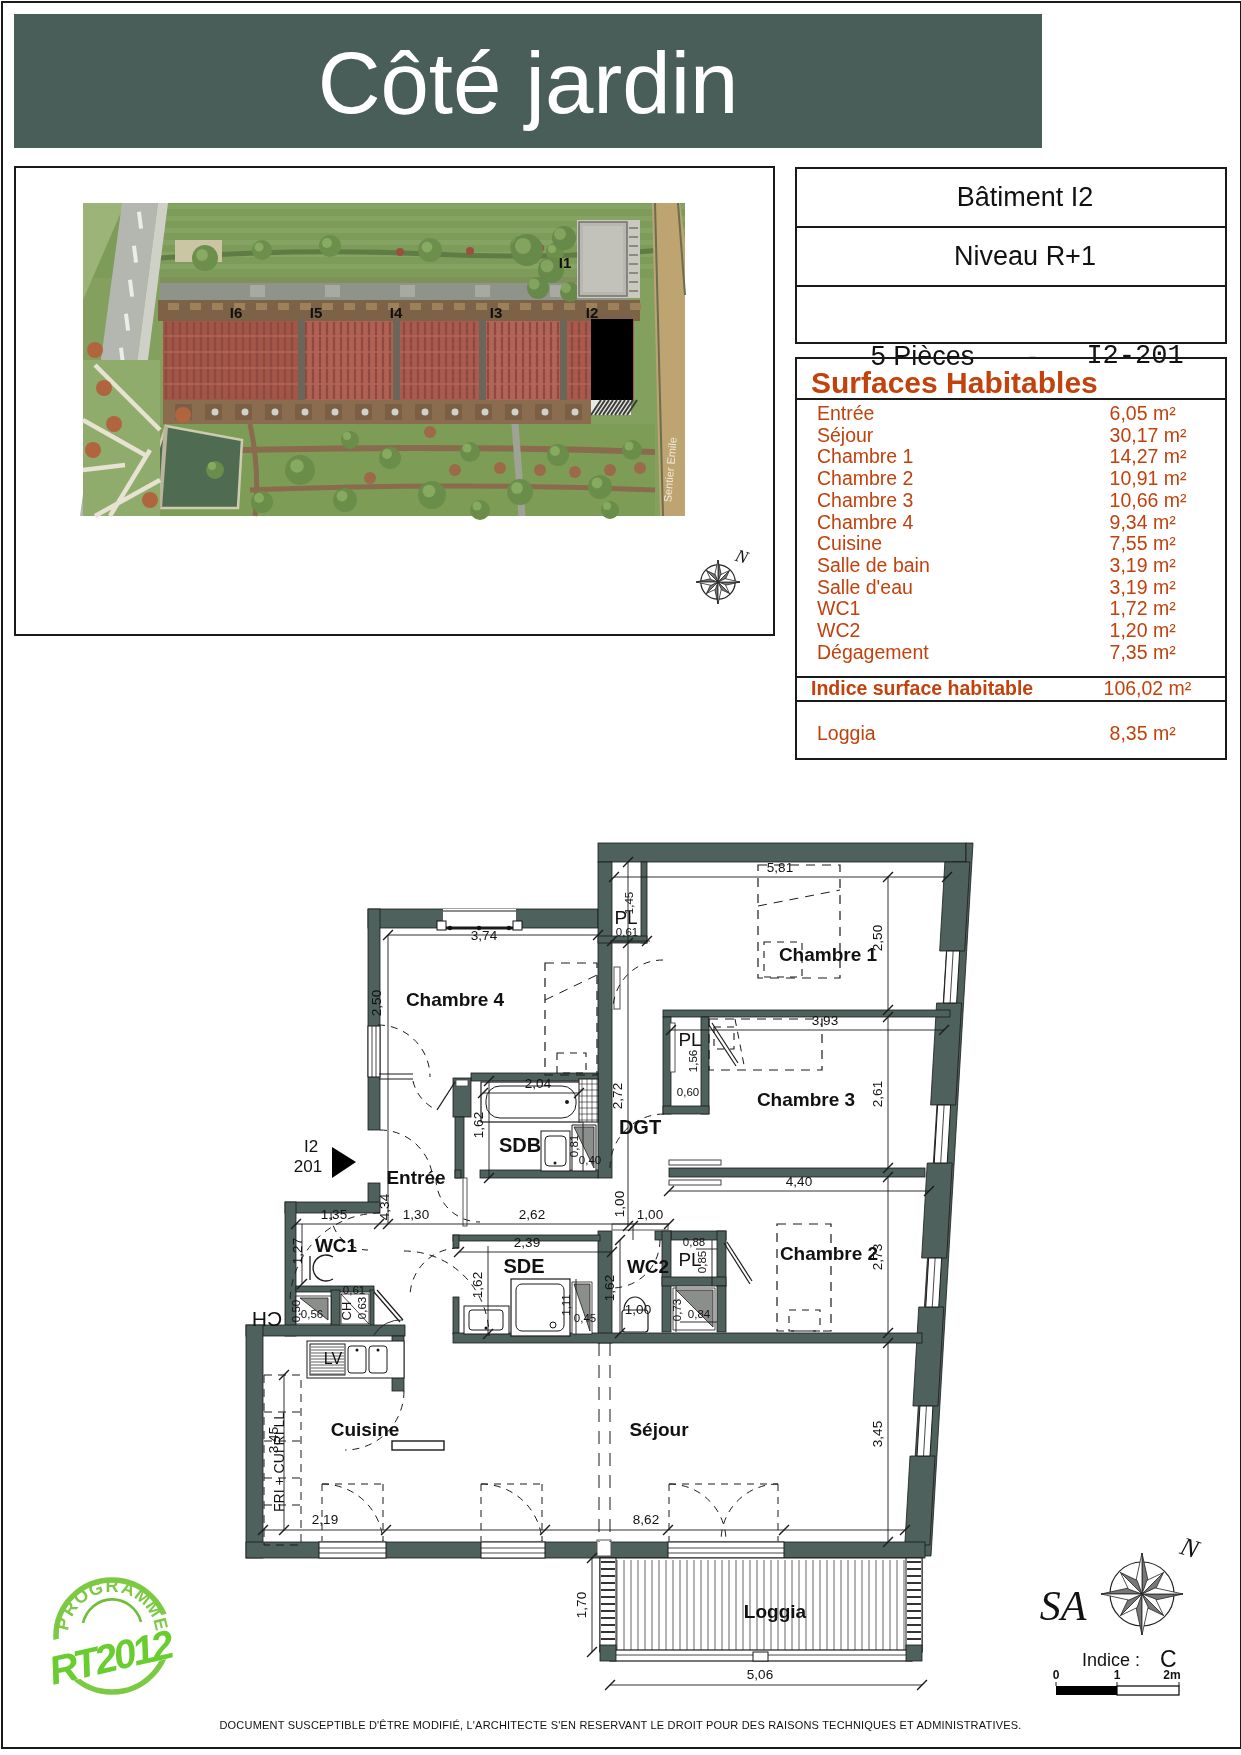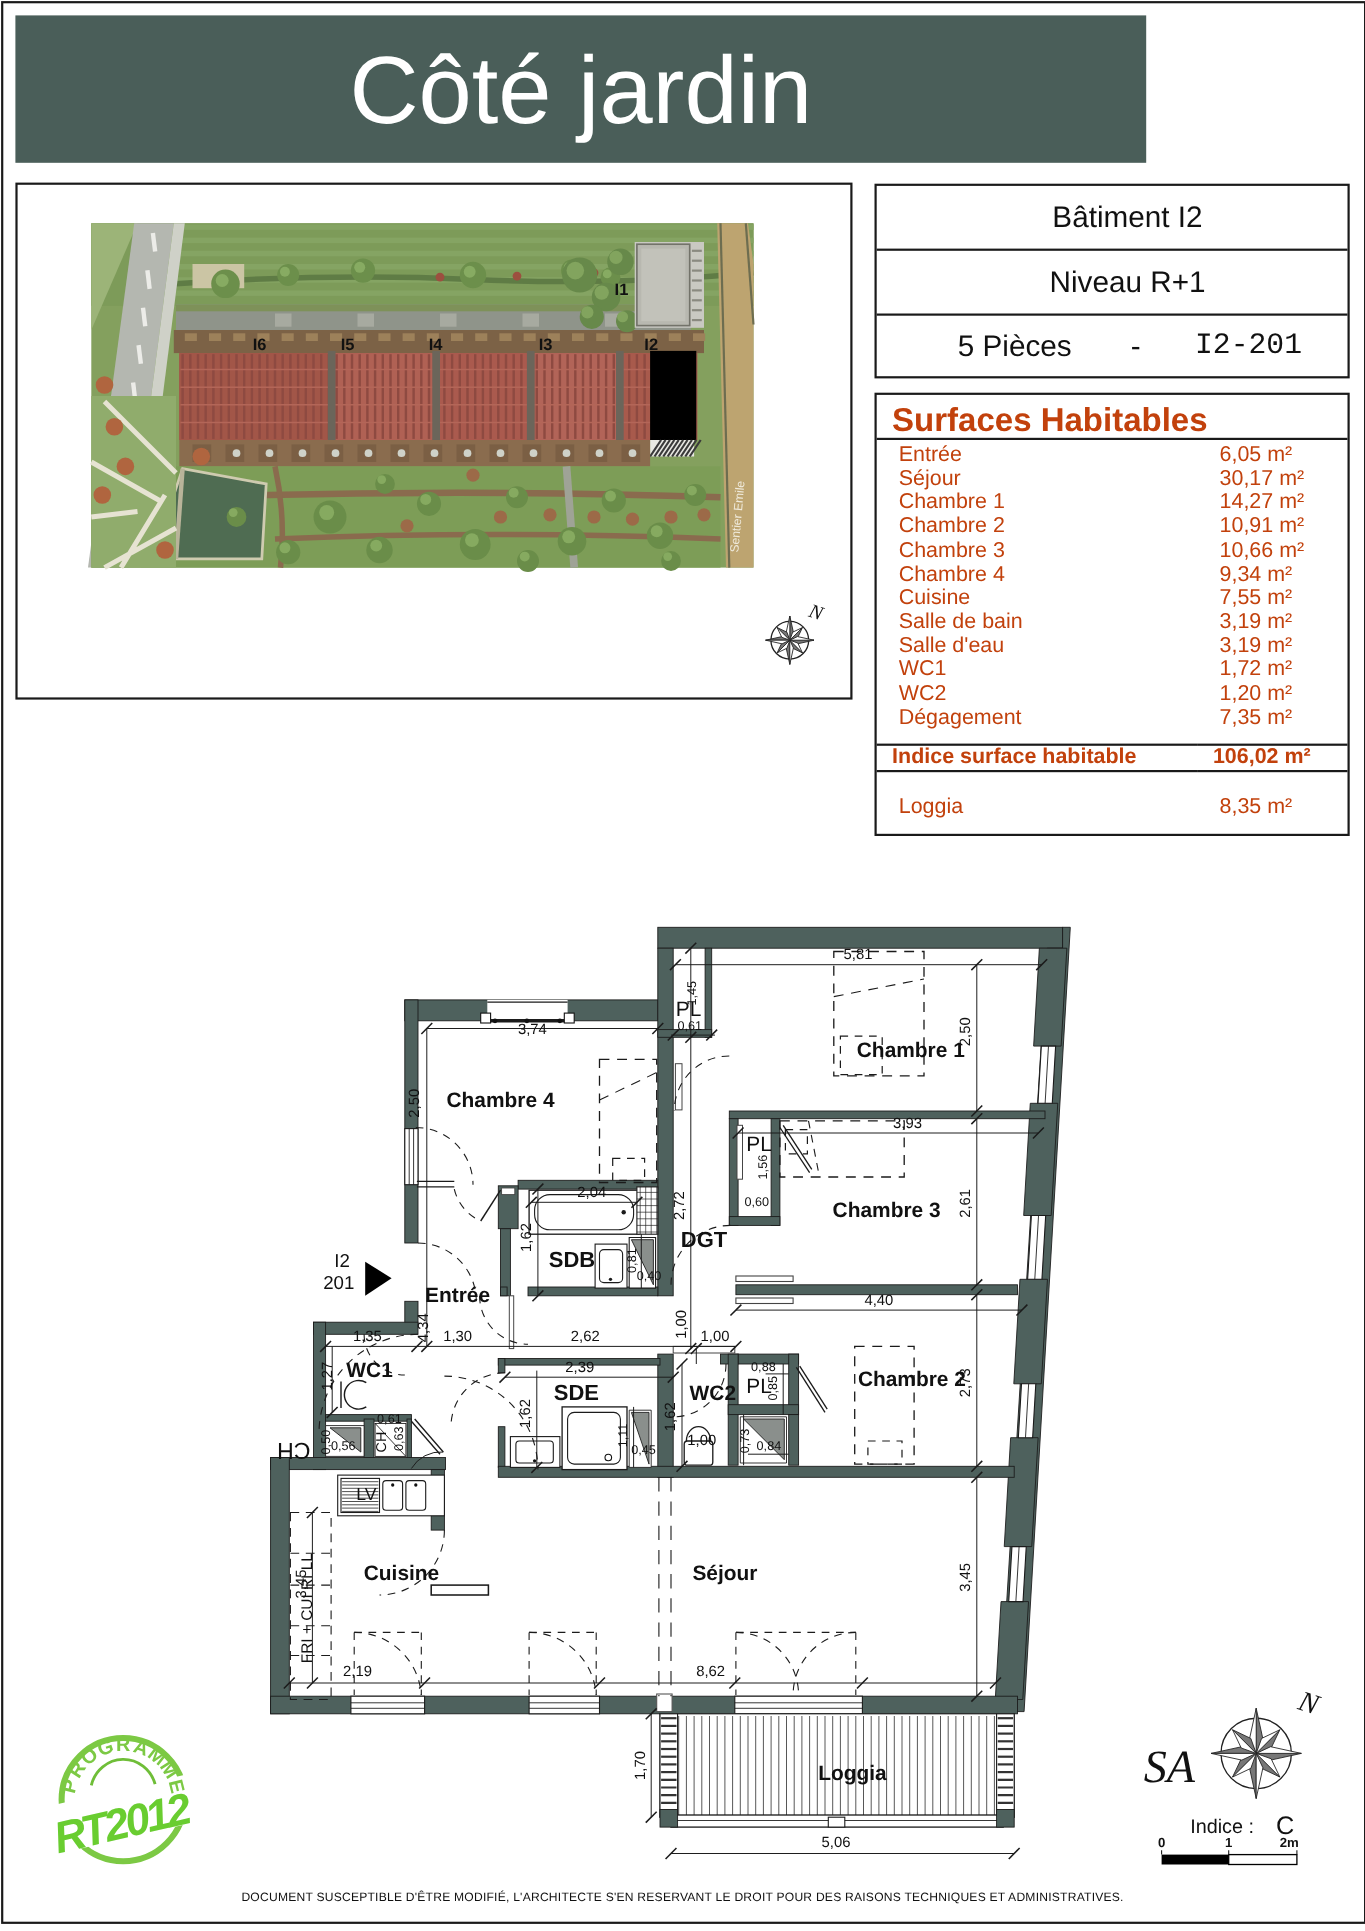--- a/index.html
+++ b/index.html
@@ -4,30 +4,30 @@
 <title>Côté jardin</title>
 <style>
 html,body{margin:0;padding:0;background:#fff;}
 #page{position:relative;width:1241px;height:1755px;background:#ffffff;font-family:"Liberation Sans",sans-serif;overflow:hidden;}
 #frame{position:absolute;left:1px;top:1px;width:1237px;height:1744px;border:2px solid #1a1a1a;}
 #banner{position:absolute;left:14px;top:14px;width:1028px;height:134px;background:#4a5e59;color:#fff;text-align:center;}
 #banner span{display:inline-block;margin-top:19px;font-size:87px;letter-spacing:0px;}
 #sitebox{position:absolute;left:14px;top:166px;width:757px;height:466px;border:2px solid #1a1a1a;background:#fff;}
 #info{position:absolute;left:795px;top:167px;width:428px;height:173px;border:2px solid #1a1a1a;}
 #info .row{height:57px;border-bottom:2px solid #1a1a1a;display:flex;align-items:center;justify-content:center;font-size:27px;color:#111;padding-left:28px;}
-#info .row:last-child{border-bottom:none;}
+#info .row:last-child{border-bottom:none;margin-top:41px;}
 #info .trio{display:flex;width:100%;}
 #info .trio div{text-align:center;} #info .trio div:nth-child(1){flex:0 0 195px;} #info .trio div:nth-child(2){flex:1;} #info .trio div:nth-child(3){flex:0 0 180px;font-family:Liberation Mono, monospace;}
 #surf{position:absolute;left:795px;top:357px;width:428px;height:399px;border:2px solid #1a1a1a;color:#c2410c;}
 #surf h2{margin:0;padding:7px 0 0 14px;font-size:30px;height:32px;border-bottom:2px solid #1a1a1a;}
 #surf table{width:100%;border-collapse:collapse;margin-top:3px;font-size:19.5px;}
 #surf td{padding:0 14px 0 20px;height:21.7px;line-height:21.7px;}
 #surf td.v{padding-right:14px;}
 #surf tr.total td{border-top:2px solid #1a1a1a;border-bottom:2px solid #1a1a1a;font-weight:bold;padding-left:14px;}
-#surf tr.total td.v{font-weight:bold;}
+#surf tr.total td.v{font-weight:normal;}
 #surf tr.gap td{height:21px;} #surf tr.pre td{height:13px;}
 #footer{position:absolute;left:0;top:1719px;width:1241px;text-align:center;font-size:11px;color:#111;letter-spacing:0.2px;}
 #gfx{position:absolute;left:0;top:0;}
 </style>
 </head>
 <body>
 <div id="page">
 
   <div id="frame"></div>
 

